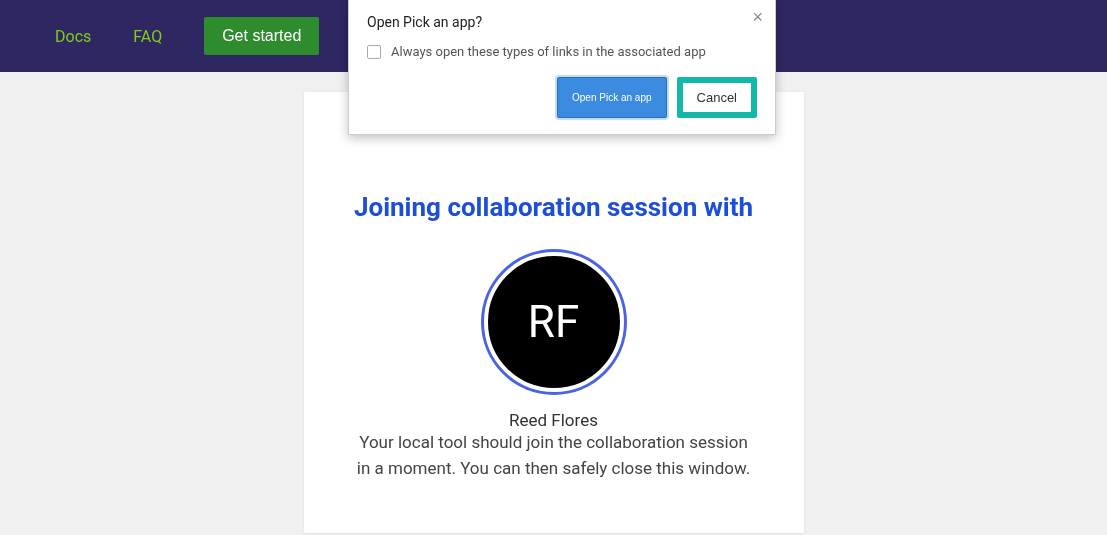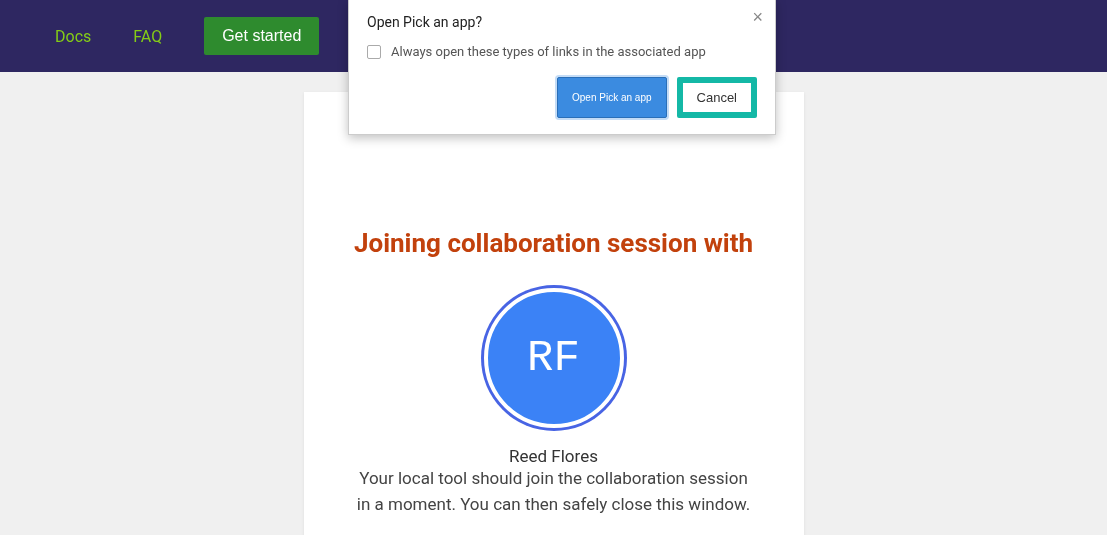--- a/index.html
+++ b/index.html
@@ -45,43 +45,41 @@
     .card {
       background: #fff;
       width: 500px;
       padding: 100px 40px 40px 40px;
       text-align: center;
       box-shadow: 0 1px 3px rgba(0,0,0,0.08);
     }
     .card-title {
       font-size: 26px;
       font-weight: 700;
-      color: #c2410c;
+      color: #1d4ed8;
       margin-bottom: 30px;
-      margin-top: 36px;
     }
     .avatar-wrap {
       display: flex;
       justify-content: center;
       margin-bottom: 18px;
     }
     .avatar {
       width: 140px;
       height: 140px;
       border-radius: 50%;
-      background: #3b82f6;
+      background: #000000;
       border: 4px solid #fff;
       box-shadow: 0 0 0 3px #4864e4;
       display: flex;
       align-items: center;
       justify-content: center;
       color: #fff;
       font-size: 44px;
       font-weight: 400;
-      font-family: Liberation Mono, monospace;
     }
     .user-name {
       font-size: 17px;
       color: #333;
     }
     .description {
       font-size: 17px;
       color: #444;
       line-height: 1.5;
       margin-bottom: 12px;

